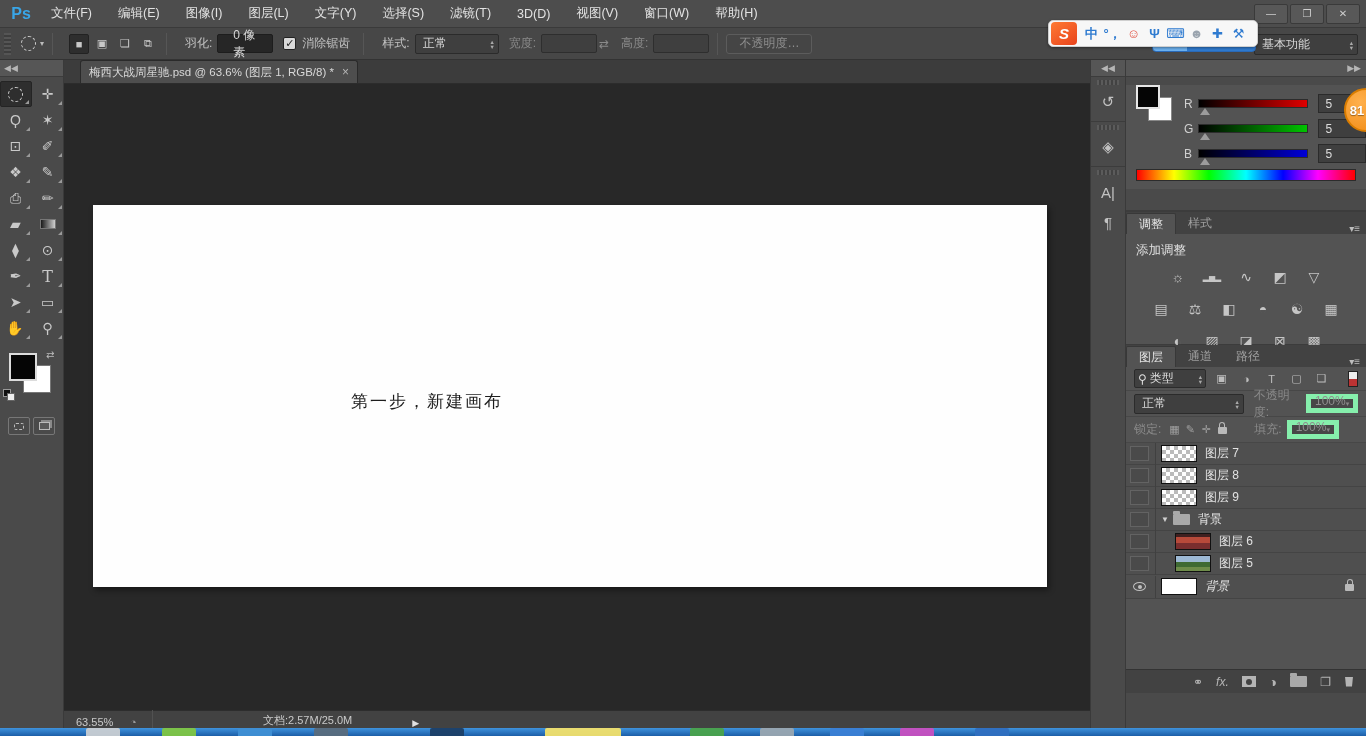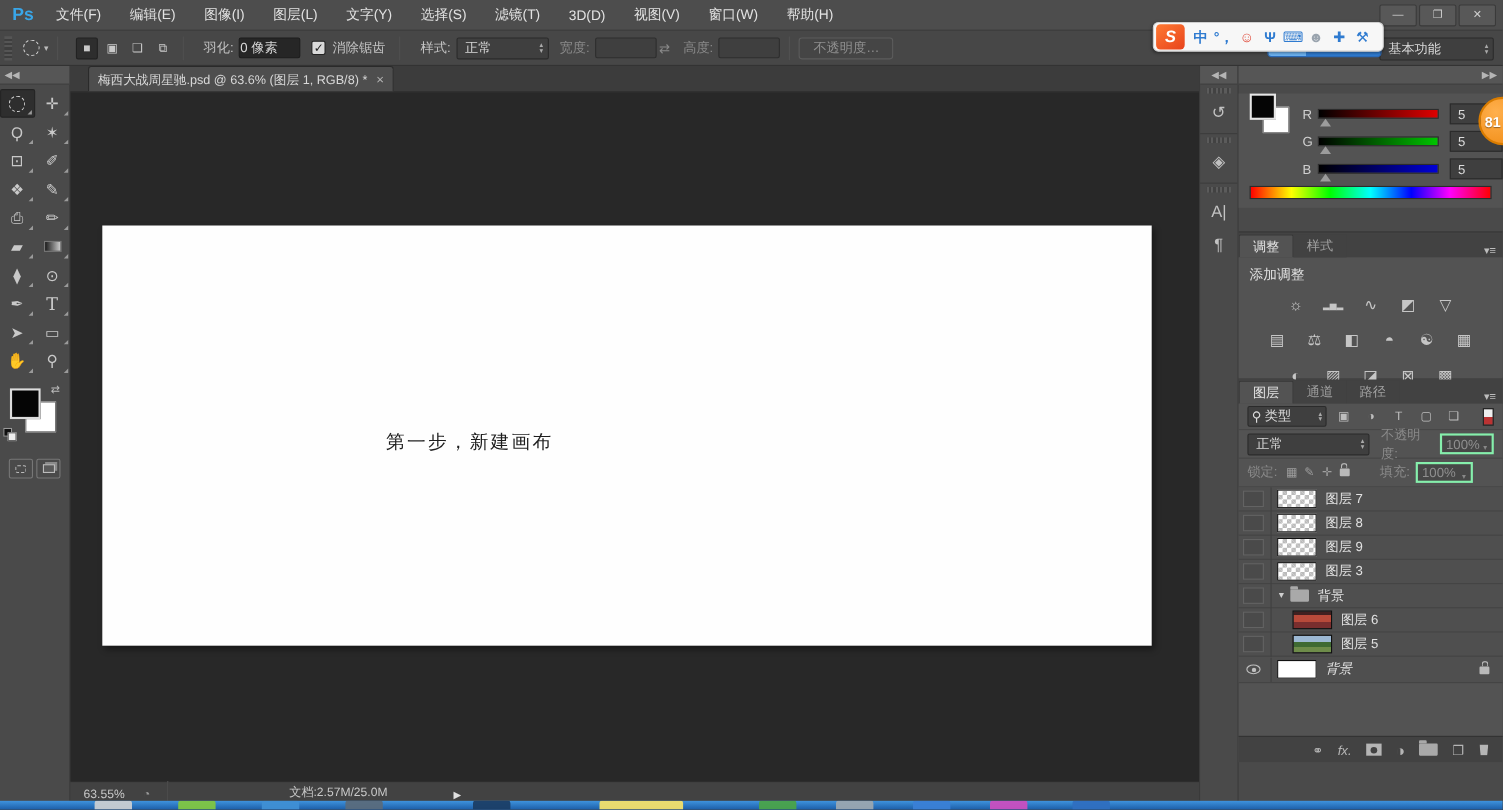--- a/index.html
+++ b/index.html
@@ -25,21 +25,21 @@
   .marquee-circle { width:15px; height:15px; border:1.5px dashed #cfcfcf; border-radius:50%; display:inline-block; }
   .tiny-tri { font-size:8px; color:#bbb; margin-left:4px; }
   .sep { width:1px; height:22px; background:#383838; border-right:1px solid #565656; margin:0 8px; }
   .selmode { display:flex; gap:3px; margin-left:8px; }
   .selmode .sm { width:20px; height:20px; display:flex; align-items:center; justify-content:center;
     color:#c9c9c9; font-size:11px; border-radius:2px; }
   .selmode .sm.active { background:#2e2e2e; border:1px solid #222; }
   .opt-label { color:#c2c2c2; margin:0 5px 0 10px; }
   .opt-label.dim, .dim { color:#8a8a8a; }
   .opt-input { width:56px; height:19px; background:#262626; border:1px solid #1d1d1d; border-radius:2px;
-    color:#d8d8d8; padding:0 0; display:flex; align-items:center; }
+    color:#d8d8d8; padding:0 15px; display:flex; align-items:center; }
   .opt-input.empty { background:#3f3f3f; border-color:#2e2e2e; }
   .checkbox { width:13px; height:13px; background:#d9d9d9; border:1px solid #222; border-radius:2px;
     display:flex; align-items:center; justify-content:center; color:#222; font-size:11px; font-weight:bold; margin-left:10px; }
   .dropdown { height:20px; background:#3f3f3f; border:1px solid #2b2b2b; border-radius:2px;
     display:flex; align-items:center; padding:0 4px 0 7px; color:#d8d8d8; }
   .stepper { display:flex; flex-direction:column; line-height:5px; font-size:6.5px; color:#aaa; margin-left:8px; }
   .btn-outline { height:20px; border:1px solid #5c5c5c; border-radius:3px; padding:0 12px;
     display:flex; align-items:center; color:#8f8f8f; background:#454545; }
   #workspace-dd { position:absolute; right:8px; top:34px; width:104px; height:21px; z-index:3; }
 
@@ -142,21 +142,21 @@
   .adj-row { display:flex; justify-content:center; gap:12px; height:32px; align-items:center; }
   .adj-ic { width:22px; height:18px; display:flex; align-items:center; justify-content:center; color:#c6c6c6; font-size:14px; }
 
   
   .lp-row { display:flex; align-items:center; height:26px; padding:0 8px; border-bottom:1px solid #474747; }
   #filter-box { width:72px; height:19px; background:#3f3f3f; border:1px solid #2b2b2b; border-radius:2px;
     display:flex; align-items:center; padding:0 3px; gap:3px; color:#ddd; }
   .flt-ic { width:19px; height:17px; display:flex; align-items:center; justify-content:center; color:#bdbdbd; font-size:11px; margin-left:6px; }
   #flt-toggle { margin-left:auto; width:10px; height:16px; background:linear-gradient(180deg,#eee 0 50%,#b33 50%); border:1px solid #222; }
   #blend-dd { width:118px; }
-  .pct-dd { width:52px; height:19px; background:#474747; border:2px solid #86efac; display:flex; align-items:flex-end;
+  .pct-dd { width:52px; height:19px; background:#474747; border:5px solid #86efac; display:flex; align-items:flex-end;
     padding:0 4px; color:#8f8f8f; }
   .pct-dd .dn { margin-left:auto; font-size:7px; color:#888; }
   .lock-ic { width:16px; text-align:center; color:#9f9f9f; font-size:11px; }
 
   .layers-list { background:#4f4f4f; }
   .layer-row { display:flex; align-items:center; height:22px; border-bottom:1px solid #444; padding-left:4px; }
   .layer-row.selected { background:#3f5c77; }
   .visbox { width:19px; height:15px; border:1px solid #636363; background:#4a4a4a; margin-right:6px; }
   .viscell { width:19px; margin-right:6px; display:flex; justify-content:center; }
   .eye { width:13px; height:9px; border:1.5px solid #c0c0c0; border-radius:50%; position:relative; }
@@ -567,26 +567,20 @@
         </div>
         <div class="layer-row">
           <span class="visbox"></span>
             <span class="sep-col"></span>
           <span class="thumb checker"></span>
           <span class="layer-name">图层 9</span>
         </div>
         <div class="layer-row">
           <span class="visbox"></span>
             <span class="sep-col"></span>
-          <span class="thumb checker"></span>
-          <span class="layer-name">图层 3</span>
-        </div>
-        <div class="layer-row">
-          <span class="visbox"></span>
-            <span class="sep-col"></span>
           <span class="gr-tri">▼</span>
           <span class="folder-ic"></span>
           <span class="layer-name">背景</span>
         </div>
         <div class="layer-row">
           <span class="visbox"></span>
             <span class="sep-col"></span>
           <span class="indent"></span>
           <span class="thumb photo-red"></span>
           <span class="layer-name">图层 6</span>

